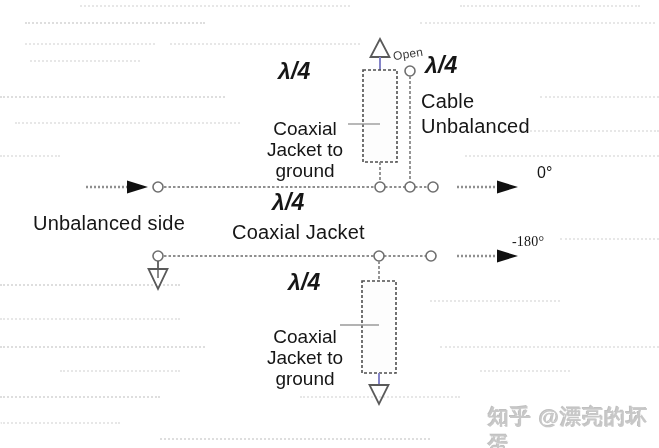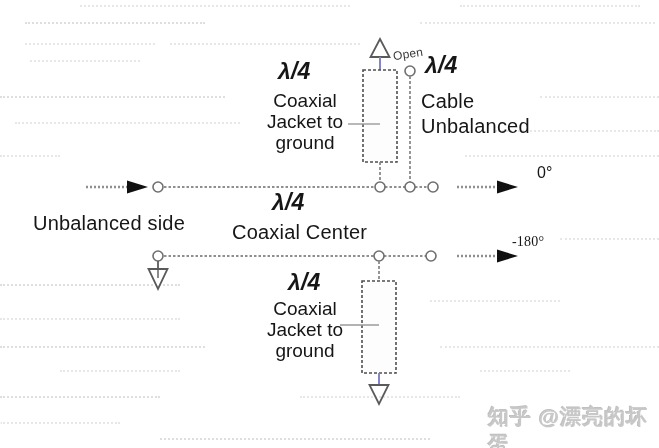--- a/index.html
+++ b/index.html
@@ -43,20 +43,21 @@
     font-style: italic;
   }
   .caption {
     position: absolute;
     z-index: 3;
     width: 120px;
     text-align: center;
     font-size: 19px;
     line-height: 21px;
     font-weight: 500;
+    margin-top: 28px;
   }
   .side-label { font-size: 20px; }
   .phase-label { font-size: 16px; font-weight: 500; }
   .open-label {
     font-size: 12px;
     transform: rotate(-9deg);
     color: #3a3a3a;
   }
   #watermark {
     position: absolute;
@@ -170,21 +171,21 @@
     <div>Unbalanced</div>
   </div>
 
   <div class="lbl phase-label" style="left:537px; top:164px;">0°</div>
 
   <div class="lbl lambda" style="left:272px; top:189px;">λ/4</div>
 
   <div class="lbl side-label" style="left:33px; top:212px;">Unbalanced side</div>
 
 
-  <div class="lbl side-label" style="left:232px; top:221px;">Coaxial Center</div>
+  <div class="lbl side-label" style="left:232px; top:221px;">Coaxial Jacket</div>
 
   <div class="lbl phase-label" style="left:512px; top:234px; font-size:14px;font-family:Liberation Serif, serif;">-180°</div>
 
   <div class="lbl lambda" style="left:288px; top:269px;">λ/4</div>
 
   <div class="caption" style="left:245px; top:298px;">
     <div>Coaxial</div>
     <div>Jacket to</div>
     <div>ground</div>
   </div>

